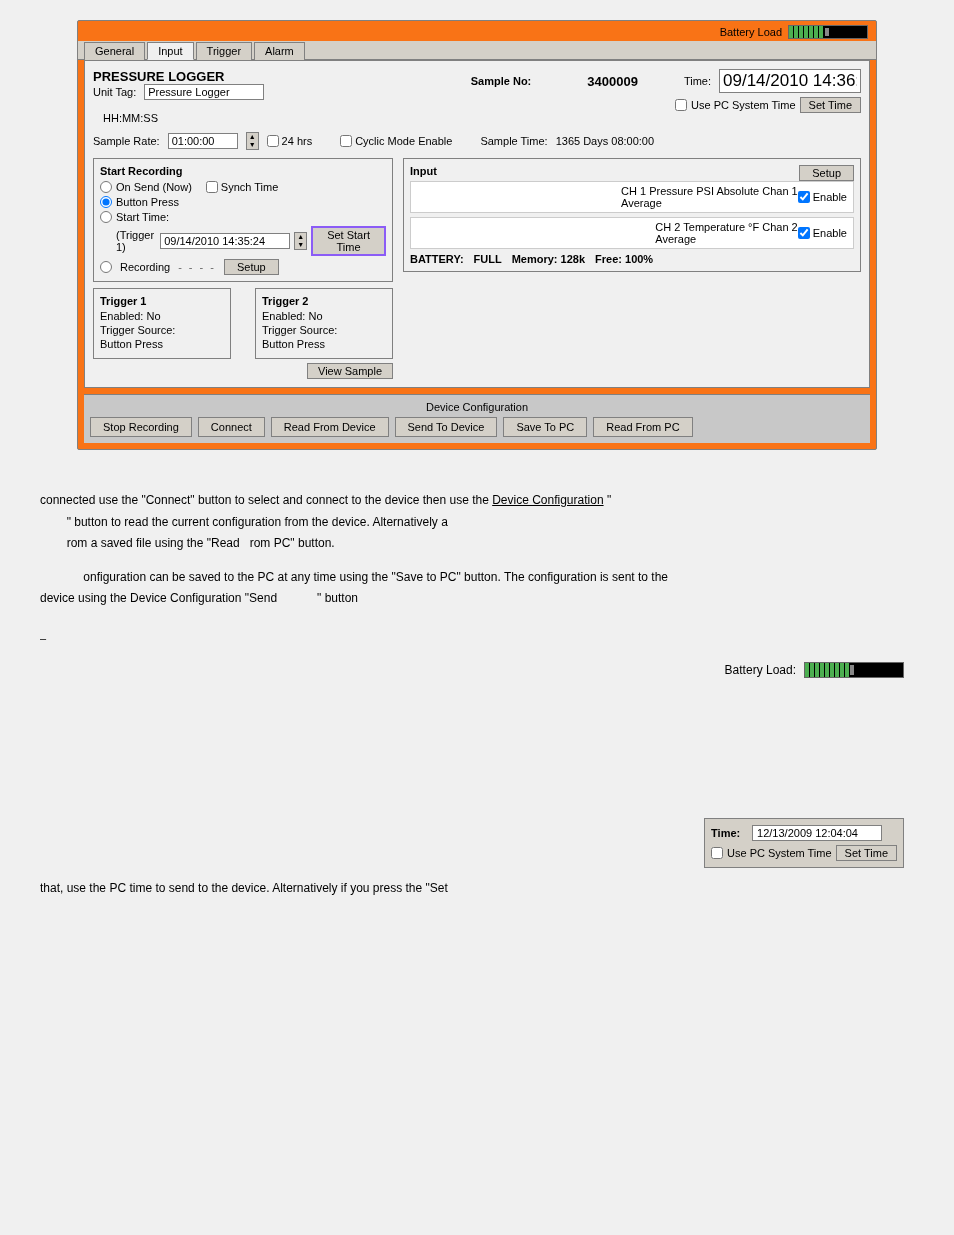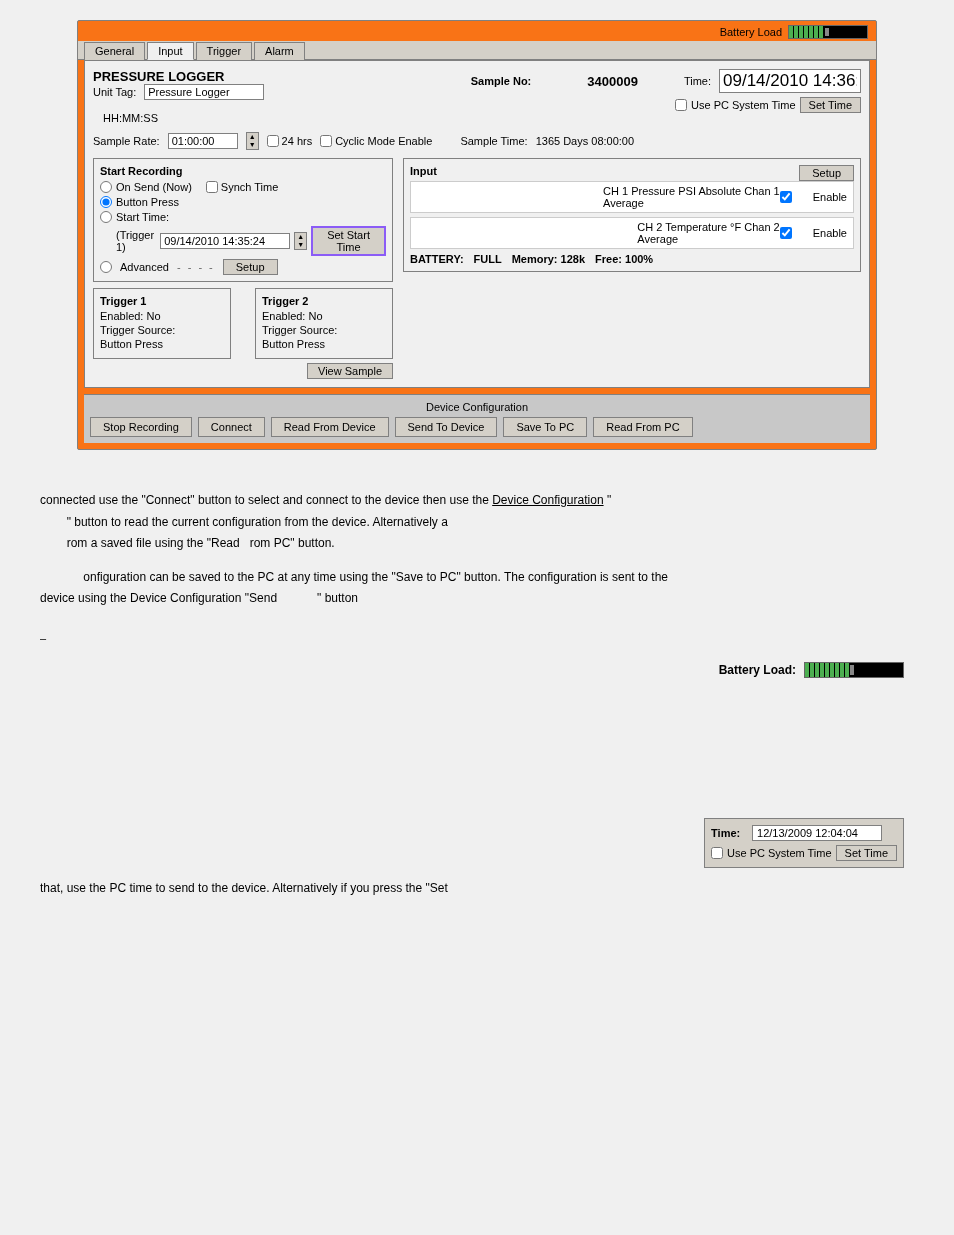--- a/index.html
+++ b/index.html
@@ -356,21 +356,21 @@
       background: #fff;
     }
 
     .channel-text {
       font-size: 11px;
     }
 
     .enable-checkbox {
       display: flex;
       align-items: center;
-      gap: 21px;
+      gap: 3px;
     }
 
     .battery-status-row {
       display: flex;
       align-items: center;
       gap: 10px;
       margin-top: 4px;
       font-weight: bold;
       font-size: 11px;
     }
@@ -425,21 +425,21 @@
     .bottom-battery-widget {
       display: flex;
       justify-content: flex-end;
       align-items: center;
       gap: 8px;
       padding: 10px 30px;
     }
 
     .battery-label-lg {
       font-size: 12px;
-      font-weight: bold;
+      font-weight: normal;
     }
 
     .battery-bar-lg {
       width: 100px;
       height: 16px;
       background: #000;
       border: 1px solid #666;
       display: flex;
       align-items: center;
     }
@@ -585,21 +585,21 @@
         <span>Sample Rate:</span>
         <input class="sample-rate-input" type="text" value="01:00:00" style="">
         <div class="spinner-btn">
           <span>▲</span>
           <span>▼</span>
         </div>
         <div class="checkbox-inline">
           <input type="checkbox" style="">
           <span>24 hrs</span>
         </div>
-        <div class="checkbox-inline" style="">
+        <div class="checkbox-inline" style="margin-left:20px;">
           <input type="checkbox" style="">
           <span>Cyclic Mode Enable</span>
         </div>
         <span class="sample-time-label">Sample Time:</span>
         <span>1365 Days 08:00:00</span>
       </div>
 
       <div class="two-col">
 
         <div class="left-col">
@@ -630,21 +630,21 @@
               <input class="start-time-input" type="text" value="09/14/2010 14:35:24" style="">
               <div class="spinner-btn">
                 <span>▲</span>
                 <span>▼</span>
               </div>
               <button class="set-start-btn">Set Start Time</button>
             </div>
 
             <div class="advanced-row">
               <input type="radio" name="start-mode" style="">
-              <span>Advanced</span>
+              <span>Recording</span>
               <span class="dotted-line">- - - -</span>
               <button class="setup-btn">Setup</button>
             </div>
           </div>
 
           <div class="triggers-row">
             <div class="trigger-box">
               <div class="trigger-title">Trigger 1</div>
               <div class="trigger-row">Enabled:   No</div>
               <div class="trigger-row">Trigger Source:</div>

